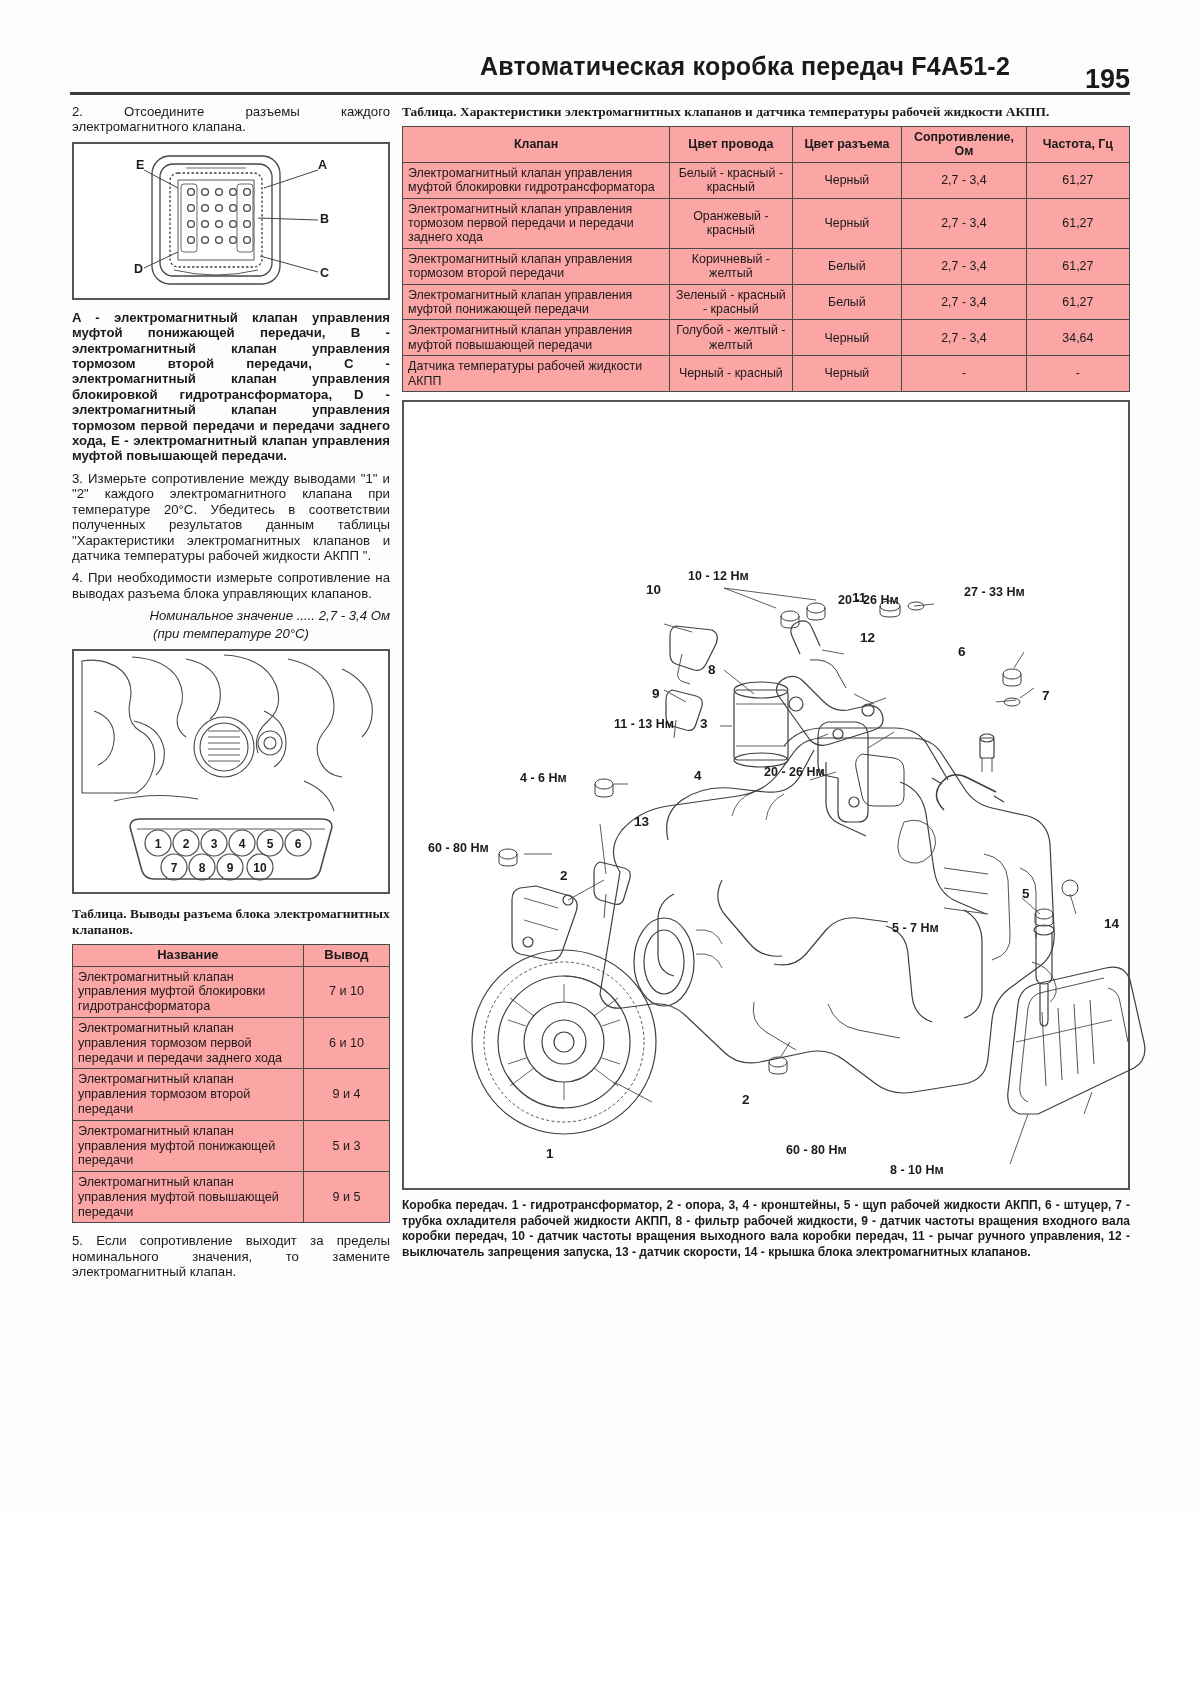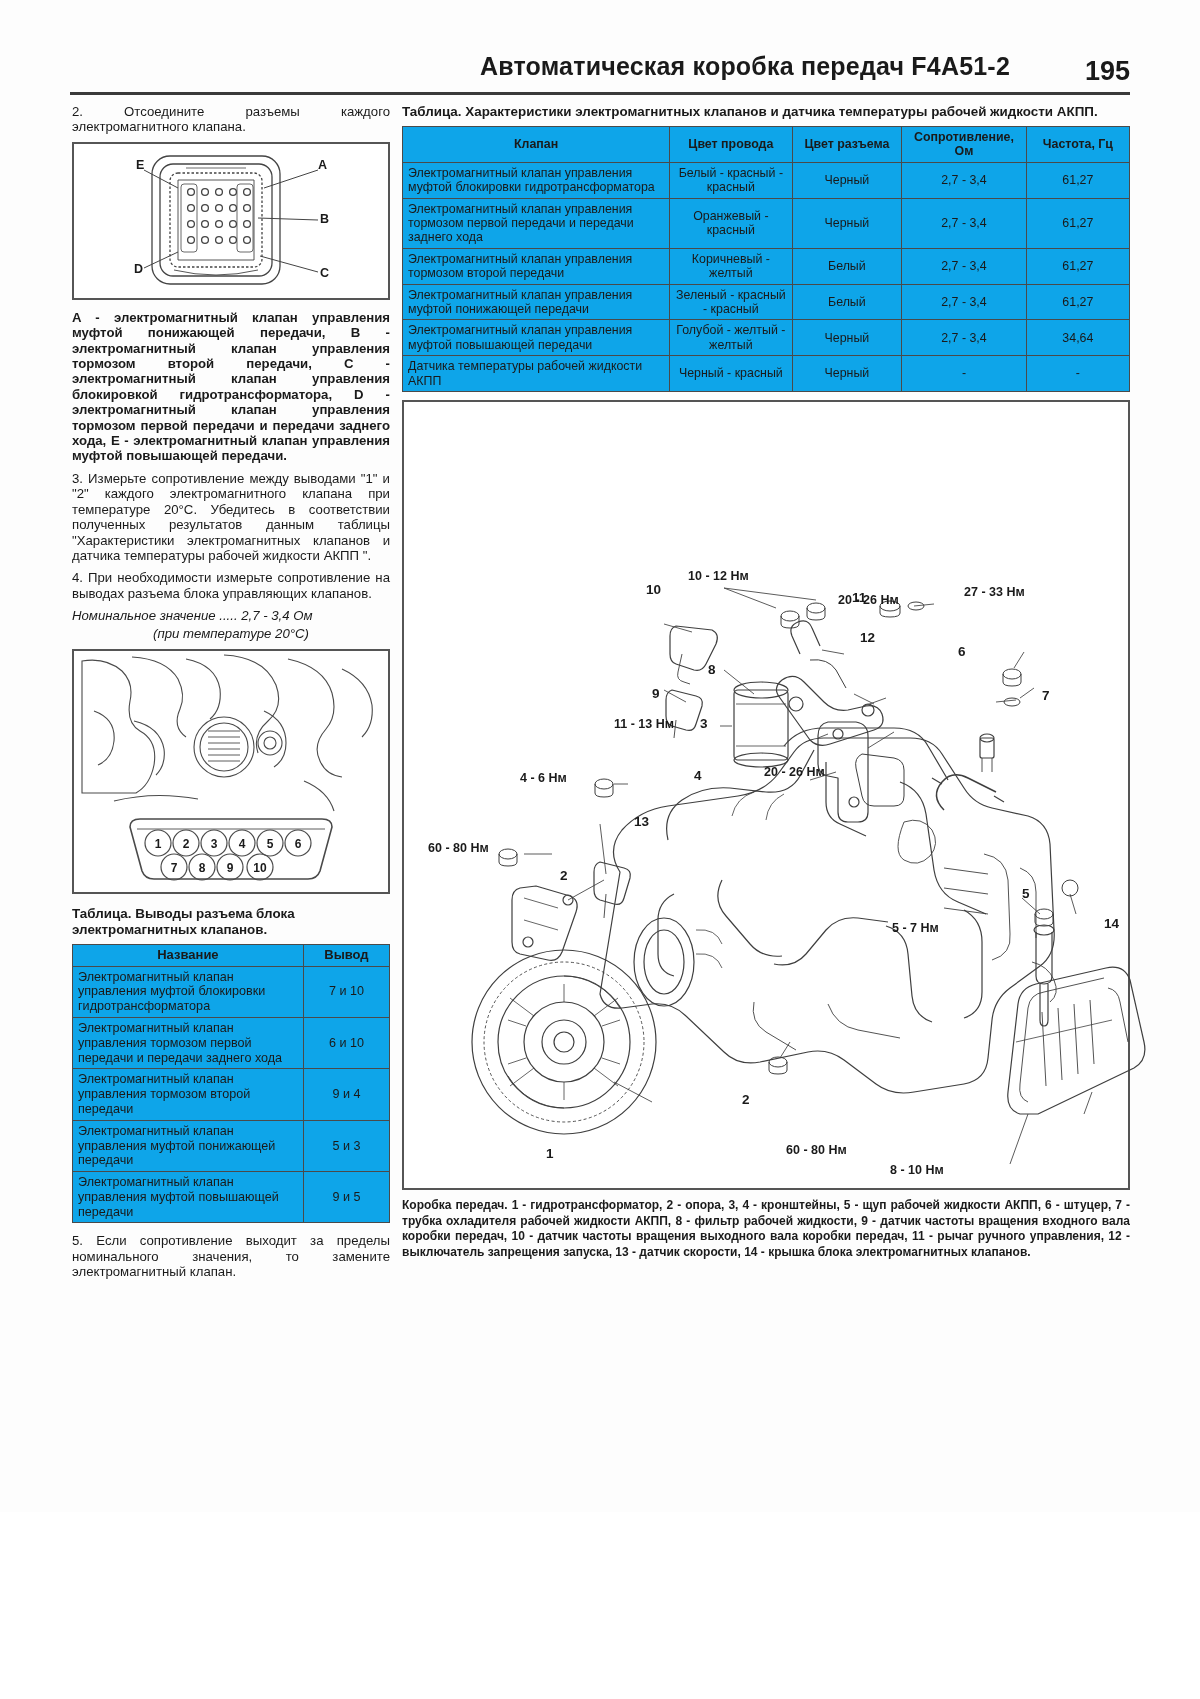--- a/index.html
+++ b/index.html
@@ -10,41 +10,41 @@
     color:#1a1a1a;position:relative;overflow:hidden;
   }
   .page{position:absolute;left:0;top:0;width:1200px;height:1512px;background:#fdfdfd;}
 
   
   .header{position:absolute;left:70px;top:52px;width:1060px;height:46px;}
   .header-title{
     position:absolute;right:120px;top:0;
     font-size:25px;font-weight:bold;letter-spacing:.2px;white-space:nowrap;
   }
-  .header-page{position:absolute;right:0;top:4px;font-size:27px;font-weight:bold;}
+  .header-page{position:absolute;right:0;top:12px;font-size:27px;font-weight:bold;}
   .header-rule{position:absolute;left:0;top:40px;width:1060px;height:3px;background:#3a3a3a;}
 
   
   .col-left{position:absolute;left:72px;top:104px;width:318px;}
   .col-right{position:absolute;left:402px;top:104px;width:728px;}
 
   p.body{margin:0 0 7px 0;font-size:13.2px;line-height:15.4px;text-align:justify;}
   p.body.tight{margin-bottom:2px;}
   .bold{font-weight:bold;}
   .ital{font-style:italic;}
 
   
   .figbox{border:2px solid #555;background:#fff;position:relative;box-sizing:border-box;}
 
   
-  table{border-collapse:collapse;width:100%;background:#0ea5e9;}
+  table{border-collapse:collapse;width:100%;background:#fca5a5;}
   table td,table th{border:1.4px solid #4a4a4a;font-size:12.6px;line-height:14.6px;padding:3px 5px;vertical-align:middle;}
   table th{font-weight:bold;text-align:center;font-size:13px;}
   td.c{text-align:center;}
-  .tbl-caption{font-size:13.4px;font-weight:bold;line-height:16px;margin:0 0 6px 0;}
+  .tbl-caption{font-size:13.4px;font-weight:bold;line-height:16px;margin:0 0 6px 0;font-family:Liberation Serif, serif;}
 
   
   .tbl-main td,.tbl-main th{font-size:12.4px;line-height:14.4px;}
   .tbl-main .col-valve{width:240px;}
   .tbl-main .col-wire{width:104px;}
   .tbl-main .col-conn{width:92px;}
   .tbl-main .col-res{width:106px;}
   .tbl-main .col-freq{width:86px;}
 
   
@@ -123,21 +123,21 @@
       <span class="sol-label" style="left:246px;top:68px;">B</span>
       <span class="sol-label" style="left:246px;top:122px;">C</span>
       <span class="sol-label" style="left:60px;top:118px;">D</span>
     </div>
 
     <p class="body bold">A - электромагнитный клапан управления муфтой понижающей передачи, B - электромагнитный клапан управления тормозом второй передачи, C - электромагнитный клапан управления блокировкой гидротрансформатора, D - электромагнитный клапан управления тормозом первой передачи и передачи заднего хода, E - электромагнитный клапан управления муфтой повышающей передачи.</p>
 
     <p class="body">3. Измерьте сопротивление между выводами "1" и "2" каждого электромагнитного клапана при температуре 20°С. Убедитесь в соответствии полученных результатов данным таблицы "Характеристики электромагнитных клапанов и датчика температуры рабочей жидкости АКПП ".</p>
     <p class="body">4. При необходимости измерьте сопротивление на выводах разъема блока управляющих клапанов.</p>
 
-    <p class="body ital tight" style="text-align:left;">Номинальное значение ..... 2,7 - 3,4 Ом</p>
+    <p class="body ital tight" style="text-align:right;">Номинальное значение ..... 2,7 - 3,4 Ом</p>
     <p class="body ital" style="text-align:center;">(при температуре 20°С)</p>
 
     <div class="figbox conn-fig">
       <svg width="314" height="241" viewBox="0 0 314 241">
         <g fill="none" stroke="#4a4a4a" stroke-width="1.1">
 
           <path d="M8 10 q24 -4 40 10 q12 12 8 30 q-4 22 10 30 q18 10 14 34 q-4 20 -18 28 l-54 0 z"></path>
           <path d="M58 6 q34 2 46 22 q8 16 2 30 q-8 18 6 28"></path>
           <path d="M112 8 q30 6 34 30 q2 20 -10 30"></path>
           <path d="M150 4 q40 2 52 30 q8 22 -8 36 q-16 14 -10 32"></path>

